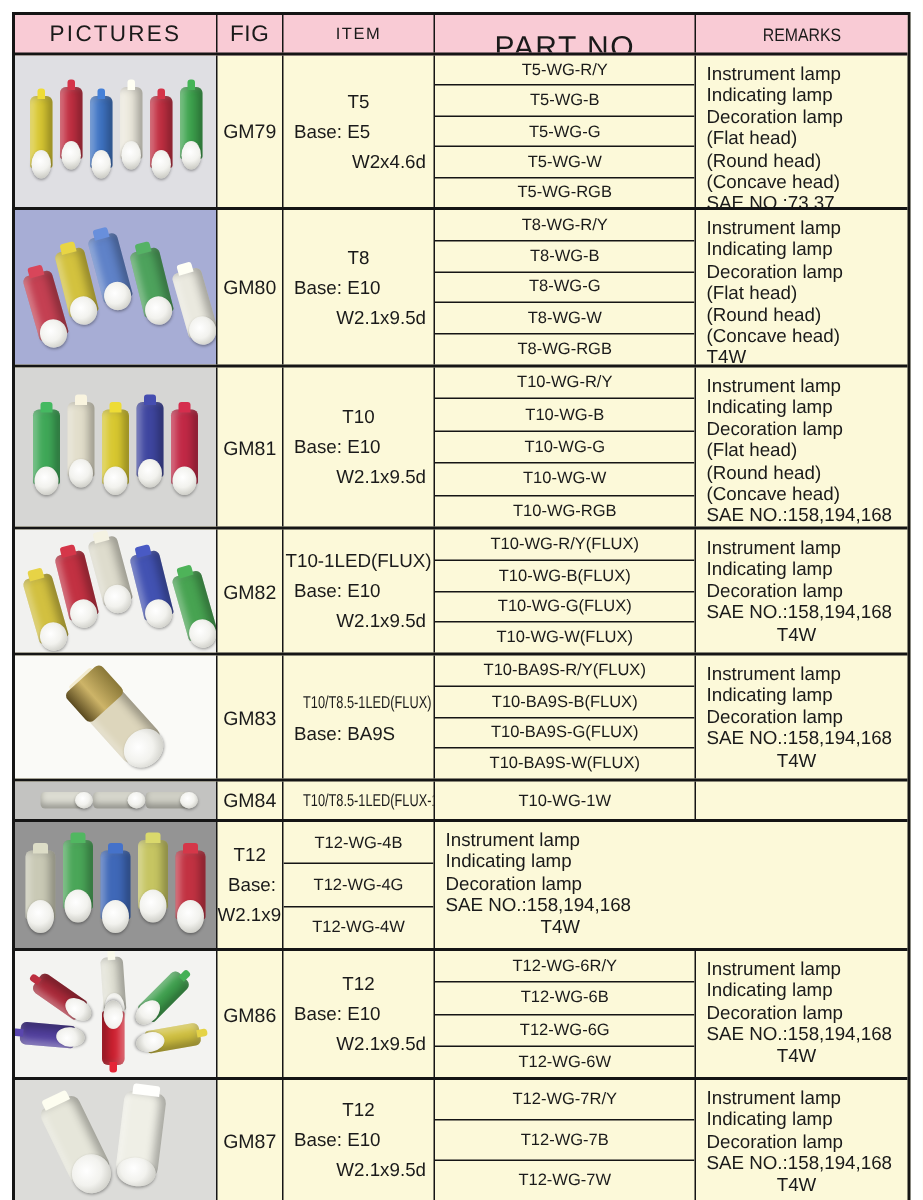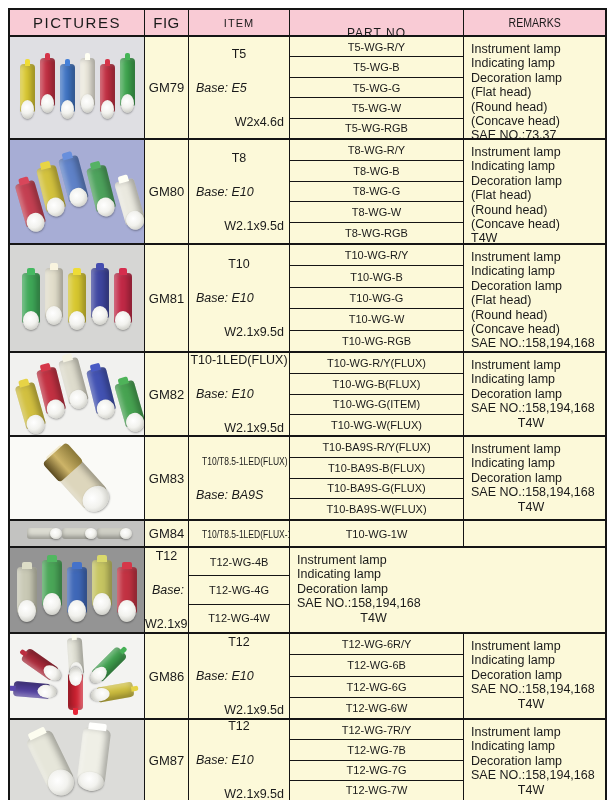--- a/index.html
+++ b/index.html
@@ -7,44 +7,44 @@
   .catalog{position:absolute;left:8px;top:8px;width:599px;box-sizing:border-box;
     border:2px solid #151515;background:#fcf9d9;}
   
   .header-row{display:grid;grid-template-columns:135px 44px 101px 174px 1fr;height:25px;
     background:#f9cbd5;border-bottom:2px solid #151515;}
   .hcell{border-right:1px solid #151515;display:flex;align-items:center;justify-content:center;overflow:hidden;}
   .hcell:last-child{border-right:none;}
   .h-pictures{font-size:15px;letter-spacing:1.5px;}
   .h-fig{font-size:15px;letter-spacing:.5px;}
   .h-item{font-size:11px;letter-spacing:1px;}
-  .h-partno{font-size:12px;letter-spacing:1px;margin-top:20px;}
+  .h-partno{font-size:20px;letter-spacing:1px;margin-top:20px;}
   .h-remarks{font-size:12px;display:inline-block;transform:scaleX(.88);white-space:nowrap;}
   
   .row{display:grid;grid-template-columns:135px 44px 101px 174px 1fr;border-bottom:2px solid #151515;}
   .row:last-child{border-bottom:none;}
   .cell{border-right:1px solid #151515;overflow:hidden;box-sizing:border-box;}
   .cell:last-child{border-right:none;}
   .row[data-row="0"]{height:101px}
   .row[data-row="1"]{height:103px}
   .row[data-row="2"]{height:106px}
   .row[data-row="3"]{height:82px}
   .row[data-row="4"]{height:82px}
   .row[data-row="5"]{height:25px}
   .row[data-row="6"]{height:84px}
   .row[data-row="7"]{height:84px}
   .row[data-row="8"]{height:80px}
   
   .fig-cell{display:flex;align-items:center;justify-content:center;font-size:13px;}
   
-  .item-cell{display:flex;flex-direction:column;justify-content:center;row-gap:20px;font-size:12.5px;padding:2px 0;}
+  .item-cell{display:flex;flex-direction:column;justify-content:center;row-gap:6px;font-size:12.5px;padding:2px 0;}
   .row[data-row="5"] .item-cell{row-gap:0;}
   .item-line{line-height:14px;}
   .item-name{text-align:center;white-space:nowrap;}
-  .item-base{text-align:left;padding-left:7px;white-space:nowrap;font-style:italic;}
+  .item-base{text-align:left;padding-left:7px;white-space:nowrap;}
   .item-spec{text-align:right;padding-right:5px;white-space:nowrap;}
   .condensed{display:inline-block;transform:scaleX(.74);transform-origin:center;white-space:nowrap;font-size:11.5px;}
   .item-name .condensed{width:100%;}
   
   .part-cell{display:flex;flex-direction:column;}
   .part-sub{flex:1;display:flex;align-items:center;justify-content:center;font-size:11px;
     border-bottom:1px solid #151515;white-space:nowrap;}
   .part-sub:last-child{border-bottom:none;}
   
   .remarks-cell{padding:5px 0 0 7px;font-size:12.5px;}
@@ -280,21 +280,21 @@
       <span>GM82</span>
     </div>
     <div class="cell item-cell">
           <div class="item-line item-name"><span>T10-1LED(FLUX)</span></div>
           <div class="item-line item-base"><span>Base: E10</span></div>
           <div class="item-line item-spec"><span>W2.1x9.5d</span></div>
         </div>
     <div class="cell part-cell">
           <div class="part-sub">T10-WG-R/Y(FLUX)</div>
           <div class="part-sub">T10-WG-B(FLUX)</div>
-          <div class="part-sub">T10-WG-G(ITEM)</div>
+          <div class="part-sub">T10-WG-G(FLUX)</div>
           <div class="part-sub">T10-WG-W(FLUX)</div>
         </div>
     <div class="cell remarks-cell">
           <div class="remark-line">Instrument lamp</div>
           <div class="remark-line">Indicating lamp</div>
           <div class="remark-line">Decoration lamp</div>
           <div class="remark-line">SAE NO.:158,194,168</div>
           <div class="remark-line center">T4W</div>
         </div>
   </div>
@@ -455,21 +455,20 @@
       <span>GM87</span>
     </div>
     <div class="cell item-cell">
           <div class="item-line item-name"><span>T12</span></div>
           <div class="item-line item-base"><span>Base: E10</span></div>
           <div class="item-line item-spec"><span>W2.1x9.5d</span></div>
         </div>
     <div class="cell part-cell">
           <div class="part-sub">T12-WG-7R/Y</div>
           <div class="part-sub">T12-WG-7B</div>
-          <div class="part-sub">T12-WG-7G</div>
           <div class="part-sub">T12-WG-7W</div>
         </div>
     <div class="cell remarks-cell">
           <div class="remark-line">Instrument lamp</div>
           <div class="remark-line">Indicating lamp</div>
           <div class="remark-line">Decoration lamp</div>
           <div class="remark-line">SAE NO.:158,194,168</div>
           <div class="remark-line center">T4W</div>
         </div>
   </div>

